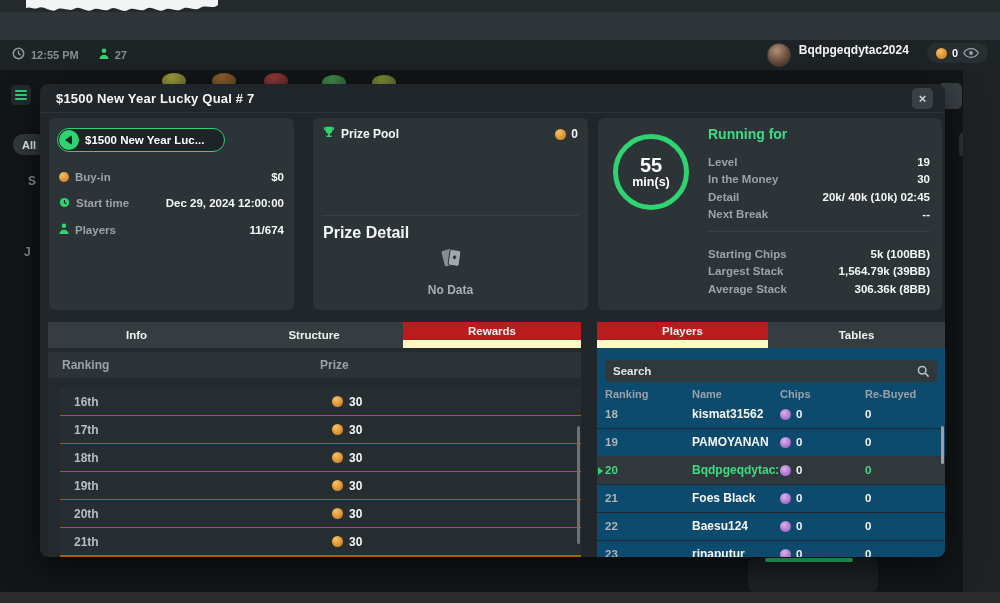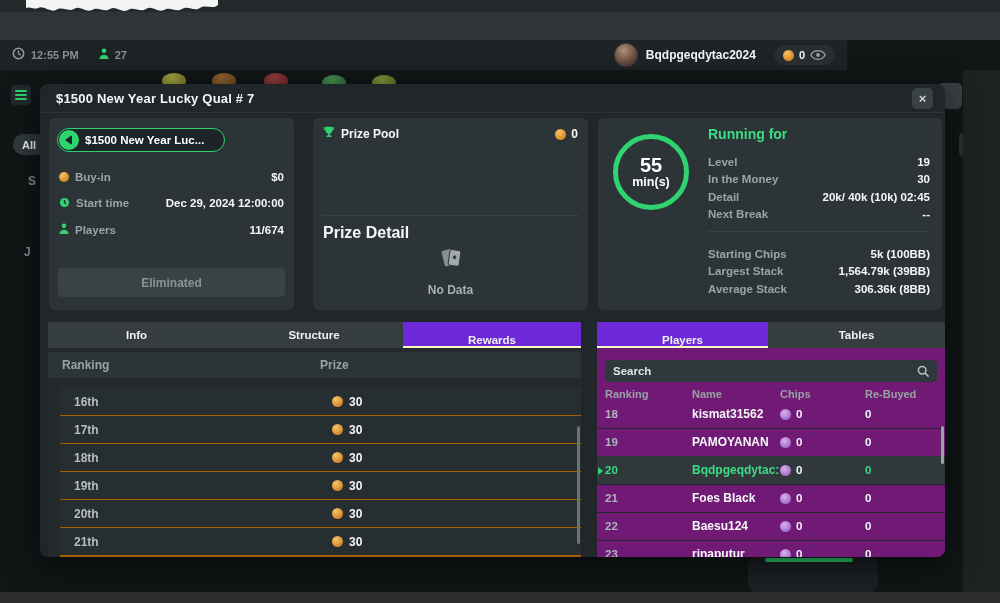--- a/index.html
+++ b/index.html
@@ -7,26 +7,26 @@
           font-family:"Liberation Sans",sans-serif;background:#121617;
           -webkit-font-smoothing:antialiased;}
   .abs{position:absolute;}
 
   
   .strip-top{left:0;top:0;width:1000px;height:12px;background:#24292c;}
   .toolbar{left:0;top:12px;width:1000px;height:28px;background:#2e3437;}
   .scribble{left:26px;top:0;width:192px;height:15px;z-index:3;}
 
   
-  .userbar{left:0;top:40px;width:847px;height:30px;background:#1e2326;
+  .userbar{left:0;top:40px;width:1000px;height:30px;background:#1e2326;
            display:flex;align-items:center;padding:0 12px;box-sizing:border-box;z-index:4;}
   .ub-left{display:flex;align-items:center;gap:6px;}
   .ub-time{color:#878f93;font-weight:700;font-size:11px;margin-right:14px;}
   .ub-count{color:#878f93;font-weight:700;font-size:11px;}
-  .ub-right{margin-left:auto;display:flex;align-items:center;gap:8px;}
+  .ub-right{margin-left:auto;display:flex;align-items:flex-start;gap:8px;}
   .ub-name{color:#f2f4f4;font-weight:700;font-size:12px;margin-right:10px;}
   .avatar{width:22px;height:22px;border-radius:50%;
           background:radial-gradient(circle at 40% 30%, #b09078, #6b4f3d 55%, #33251c);
           border:1px solid #3c4245;}
   .balance-box{display:flex;align-items:center;gap:5px;height:20px;padding:0 9px;
                background:#282e31;border-radius:10px;}
   .balance-val{color:#f2f4f4;font-weight:700;font-size:11px;}
 
   
   .coin{display:inline-block;width:11px;height:11px;border-radius:50%;
@@ -97,39 +97,39 @@
   .pc-head{position:absolute;left:110px;top:8px;color:#3ddc84;font-weight:700;font-size:14px;}
   .stat-col{position:absolute;left:110px;right:12px;}
   .stat-row{display:flex;justify-content:space-between;align-items:center;height:17.5px;}
   .stat-row .lbl{color:#9aa3a7;font-weight:700;font-size:11.5px;}
   .stat-row .val{color:#f5f7f7;font-weight:700;font-size:11.5px;}
   .pc-div{position:absolute;left:110px;right:12px;top:113px;border-top:1px solid #3a4144;}
 
   
   .tab{position:absolute;top:0;height:26px;background:#363d40;color:#eef1f2;font-weight:700;font-size:11.5px;
        display:flex;align-items:center;justify-content:center;box-sizing:border-box;}
-  .tab.active{background:#6d28d9;border-bottom:2px solid #fef9c3;align-items:flex-end;}
+  .tab.active{background:#b91c1c;border-bottom:8px solid #fef9c3;}
   .ltabs{left:8px;top:238px;width:533px;height:26px;}
   .rtabs{left:557px;top:238px;width:348px;height:26px;}
 
   
   .lbody{left:8px;top:264px;width:533px;height:209px;background:#23292c;overflow:hidden;}
   .lt-header{position:absolute;left:0;top:4px;width:533px;height:26px;background:#2d3437;
              display:flex;align-items:center;}
   .lt-header .h1{color:#99a2a6;font-weight:700;font-size:12px;margin-left:14px;}
   .lt-header .h2{position:absolute;left:272px;color:#99a2a6;font-weight:700;font-size:12px;}
   .lt-row{position:absolute;left:12px;width:533px;height:27px;background:#272e31;border-bottom:5px solid #a16207;
           display:flex;align-items:center;}
   .lt-row .rk{color:#b7bec1;font-weight:700;font-size:12px;margin-left:14px;}
   .lt-row .pz{position:absolute;left:272px;display:flex;align-items:center;gap:6px;
               color:#f5f7f7;font-weight:700;font-size:12px;}
   .lt-scroll{position:absolute;left:529px;top:78px;width:3px;height:118px;background:#6b7275;border-radius:2px;}
 
   
-  .rbody{left:557px;top:264px;width:348px;height:209px;background:#701a75;overflow:hidden;}
+  .rbody{left:557px;top:264px;width:348px;height:209px;background:#0c4a6e;overflow:hidden;}
   .search-box{position:absolute;left:8px;top:12px;width:332px;height:22px;background:#2f383b;border-radius:4px;
               box-sizing:border-box;}
   .search-box input{width:290px;height:20px;background:transparent;border:none;outline:none;
               color:#fff;font-weight:700;font-size:11.5px;padding-left:8px;
               font-family:"Liberation Sans",sans-serif;}
   .search-box input::placeholder{color:#dfe4e5;opacity:1;}
   .search-ico{position:absolute;right:7px;top:4px;}
   .pt-head{position:absolute;top:40px;height:14px;color:#99a2a6;font-weight:700;font-size:11px;}
   .pt-row{position:absolute;left:0;width:348px;height:28px;border-bottom:1px solid #20262a;}
   .pt-row.hl{background:#30383c;}
@@ -242,23 +242,20 @@
         <span class="val">Dec 29, 2024 12:00:00</span>
       </div>
       <div class="info-row" style="top:104px;">
         <span><svg width="10" height="12" viewBox="0 0 10 12">
               <circle cx="5" cy="2.8" r="2.3" fill="#2fd36f"></circle>
               <path d="M.5 11c0-2.6 2-4.2 4.5-4.2S9.5 8.4 9.5 11z" fill="#2fd36f"></path>
             </svg></span>
         <span class="lbl">Players</span>
         <span class="val">11/674</span>
       </div>
-      <div class="elim-btn">
-          <span>Eliminated</span>
-        </div>
     </div>
 
     <div class="panel panel-b">
       <div class="pb-head">
         <span>
           <svg width="12" height="14" viewBox="0 0 14 14" fill="#2fd36f">
               <path d="M3 1h8v4a4 4 0 0 1-8 0z"></path>
               <path d="M2.9 1.6H1v1.4a2.5 2.5 0 0 0 2.5 2.4A4.8 4.8 0 0 1 2.9 3.4zM11.1 1.6H13v1.4a2.5 2.5 0 0 1-2.5 2.4 4.8 4.8 0 0 0 .6-2zM6 8.6h2V11H6zM4 11h6v1.8H4z"></path>
             </svg>
         </span>

